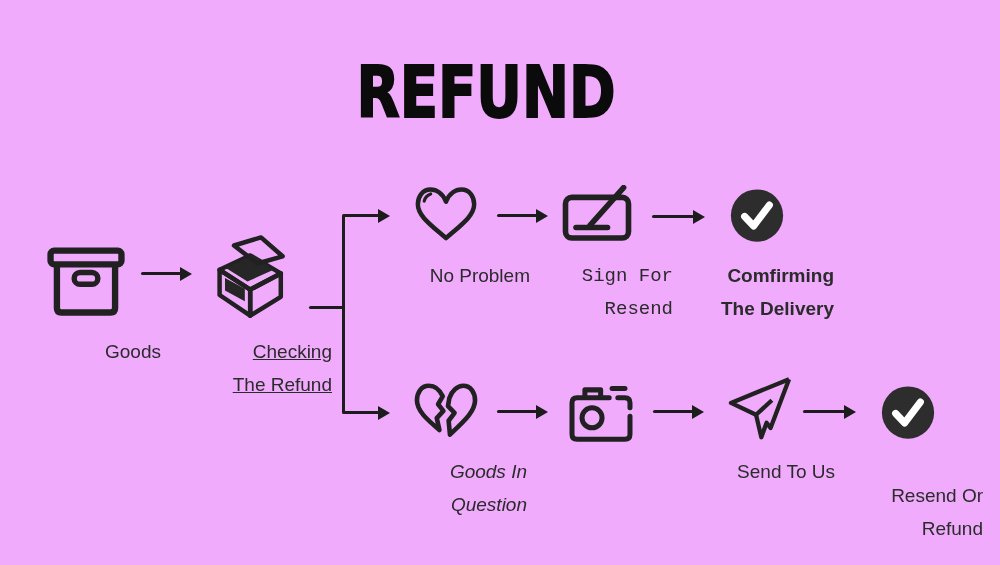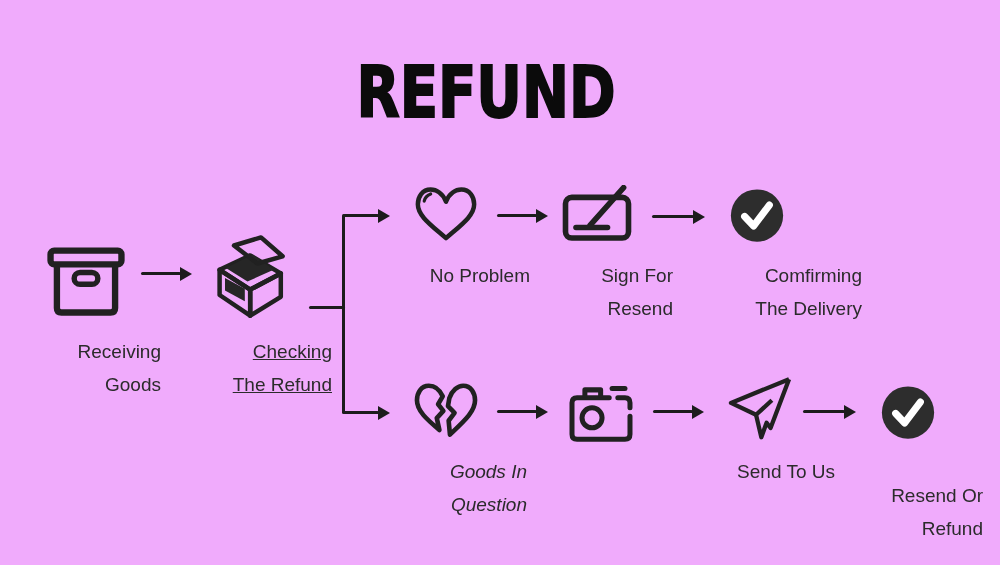--- a/index.html
+++ b/index.html
@@ -113,36 +113,35 @@
   <div class="line" style="left:342px;top:214px;width:3px;height:200px;"></div>
   <div class="arrow" style="left:343px;top:214px;width:36px;"></div>
   <div class="arrow" style="left:343px;top:411px;width:36px;"></div>
   <div class="arrow" style="left:497px;top:214px;width:40px;"></div>
   <div class="arrow" style="left:652px;top:215px;width:42px;"></div>
   <div class="arrow" style="left:497px;top:410px;width:40px;"></div>
   <div class="arrow" style="left:653px;top:410px;width:40px;"></div>
   <div class="arrow" style="left:803px;top:410px;width:42px;"></div>
 
   <div class="label" style="left:11px;top:336px;">
-    <div>Receiving</div>
     <div>Goods</div>
   </div>
   <div class="label" style="left:182px;top:336px;text-decoration:underline;">
     <div>Checking</div>
     <div>The Refund</div>
   </div>
 
   <div class="label" style="left:380px;top:260px;">
     <div>No Problem</div>
   </div>
-  <div class="label" style="left:523px;top:260px;">
+  <div class="label" style="left:523px;top:260px;font-family:Liberation Mono, monospace;">
     <div>Sign For</div>
     <div>Resend</div>
   </div>
-  <div class="label" style="left:712px;top:260px;">
+  <div class="label" style="left:684px;top:260px;font-weight:bold;">
     <div>Comfirming</div>
     <div>The Delivery</div>
   </div>
 
   <div class="label" style="left:377px;top:456px;font-style:italic;">
     <div>Goods In</div>
     <div>Question</div>
   </div>
   <div class="label" style="left:685px;top:456px;">
     <div>Send To Us</div>

